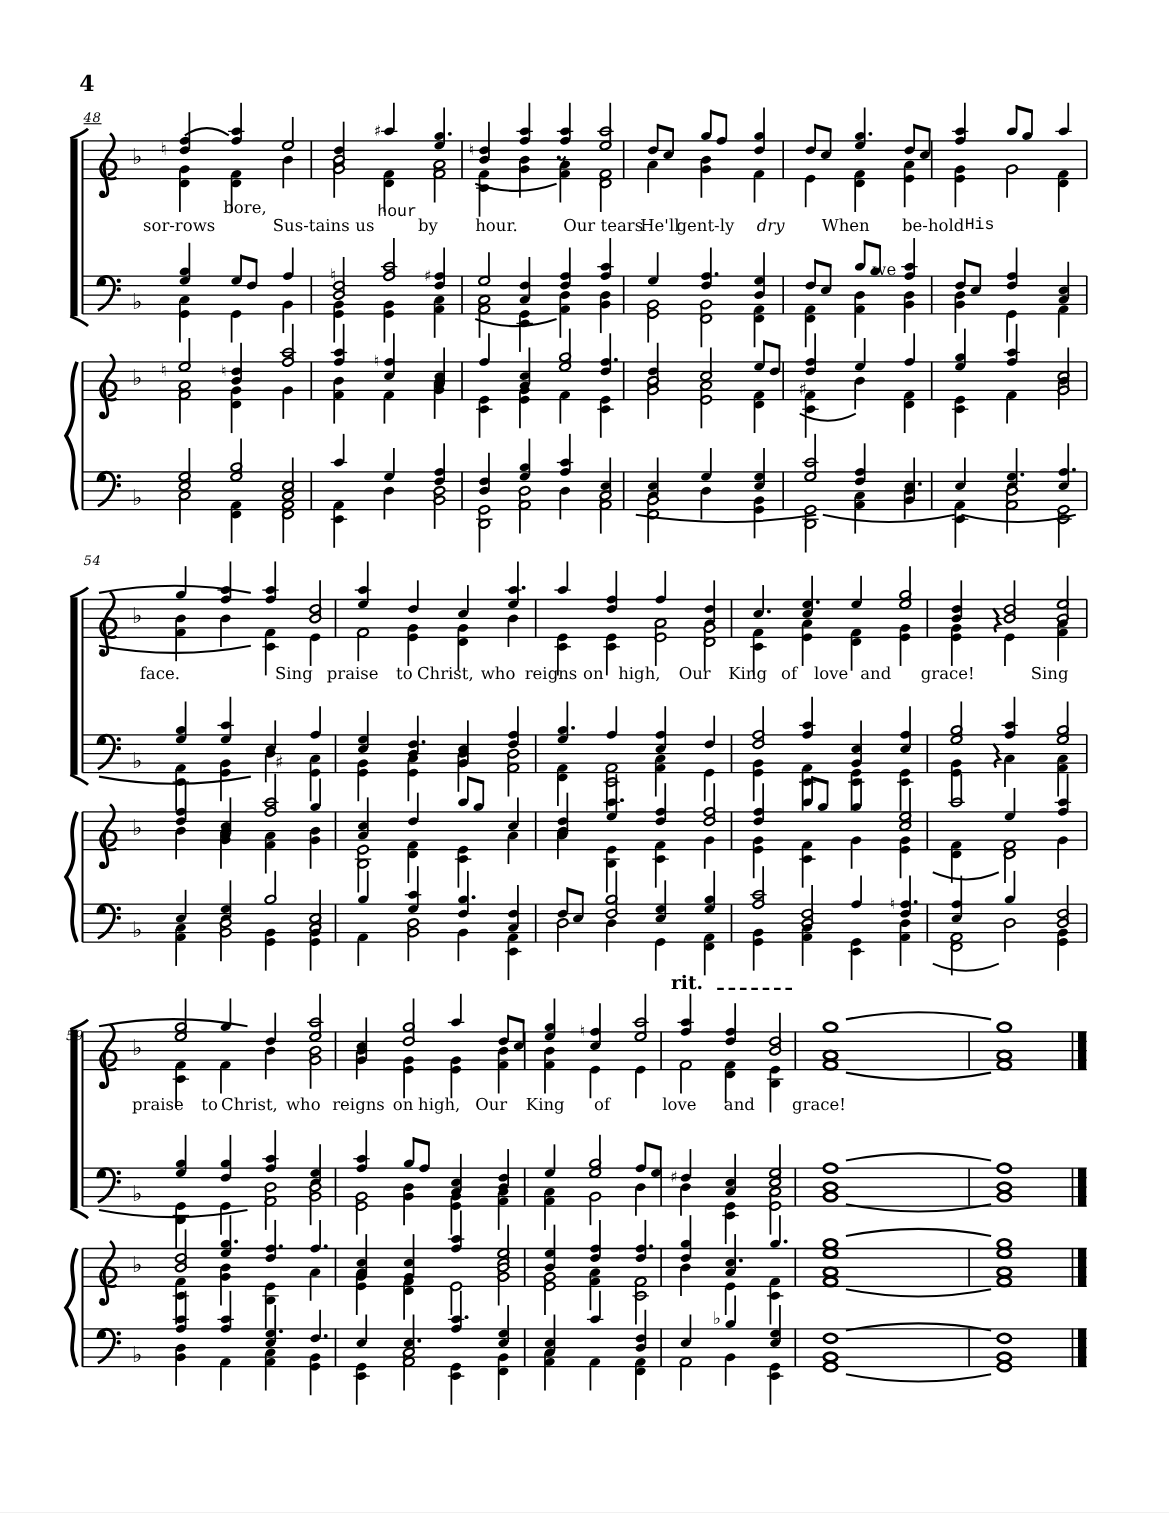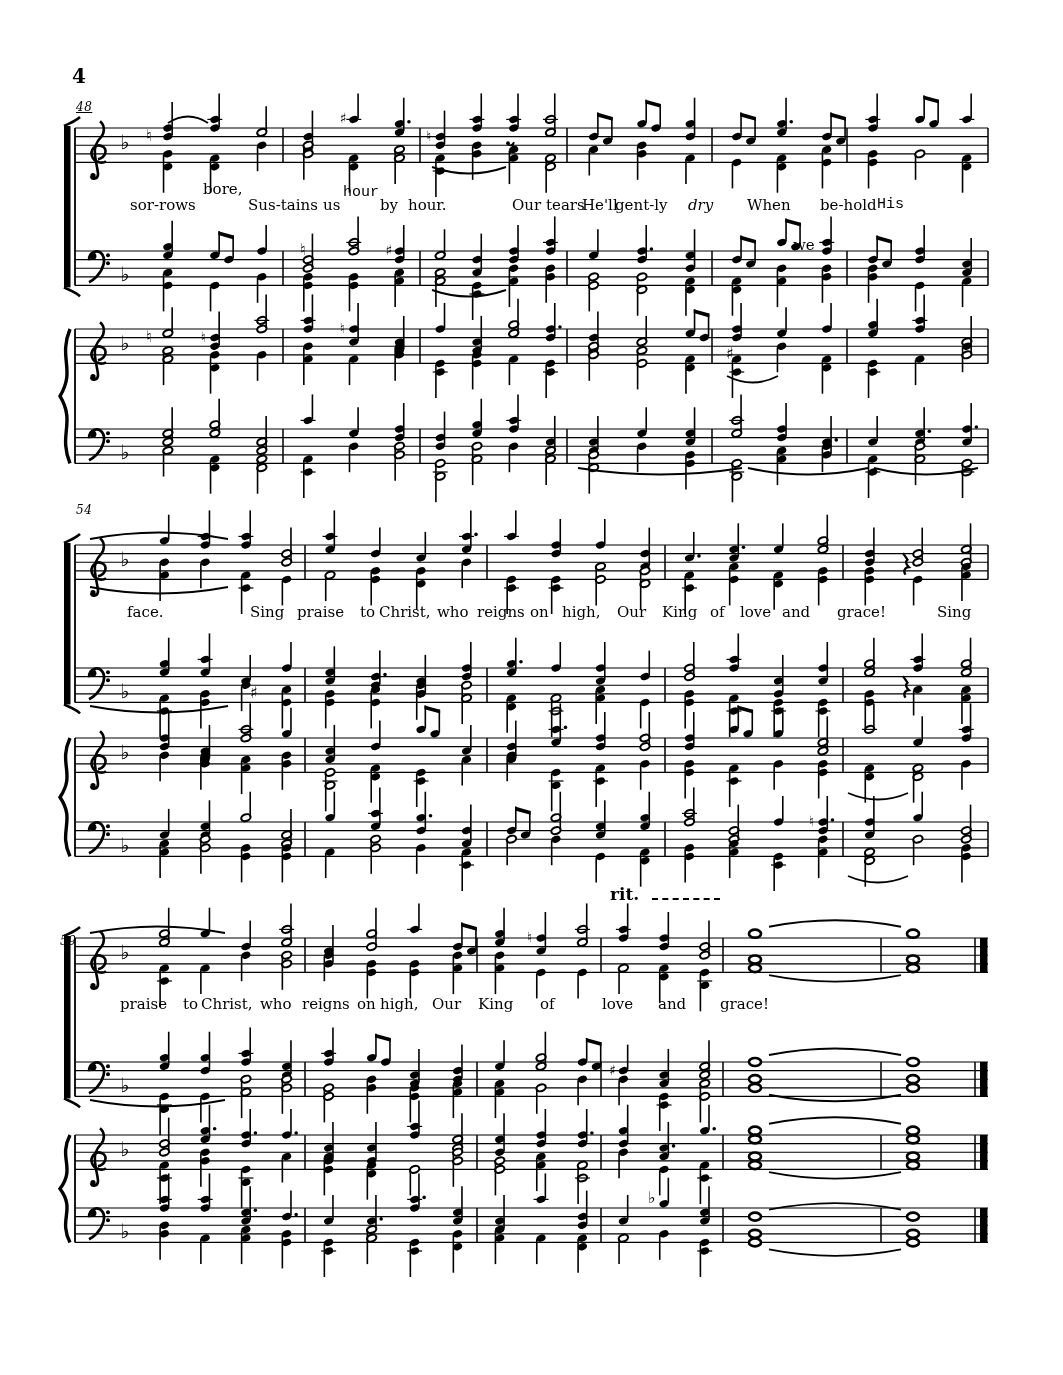--- a/index.html
+++ b/index.html
@@ -1585,21 +1585,21 @@
       </g>
     </svg>
 
   <div class="lyrics-line" id="lyrics-1">
       <span class="syl" style="left: 130px; top: 196px;">sor-rows</span>
       <span class="syl" style="left: 203px; top: 180px;">bore,</span>
       <span class="syl" style="left: 248px; top: 196px;">Sus-tains</span>
       <span class="syl" style="left: 323px; top: 196px;">us</span>
       <span class="syl" style="left: 343px; top: 184px; font-family: Liberation Mono, monospace;">hour</span>
       <span class="syl" style="left: 380px; top: 196px;">by</span>
-      <span class="syl" style="left: 408px; top: 196px;">hour.</span>
+      <span class="syl" style="left: 432px; top: 196px;">hour.</span>
       <span class="syl" style="left: 512px; top: 196px;">Our</span>
       <span class="syl" style="left: 546px; top: 196px;">tears</span>
       <span class="syl" style="left: 582px; top: 196px;">He'll</span>
       <span class="syl" style="left: 615px; top: 196px;">gent-ly</span>
       <span class="syl" style="left: 688px; top: 196px; font-style: italic;">dry</span>
       <span class="syl" style="left: 747px; top: 196px;">When</span>
       <span class="syl" style="left: 793px; top: 196px; margin-top: 40px;">we</span>
       <span class="syl" style="left: 820px; top: 196px;">be-hold</span>
       <span class="syl" style="left: 877px; top: 196px; font-family: Liberation Mono, monospace;">His</span>
     </div>

